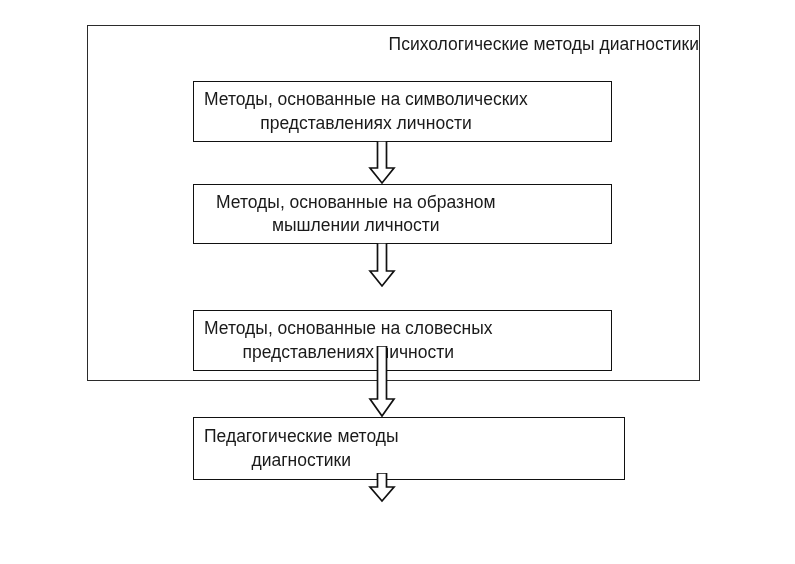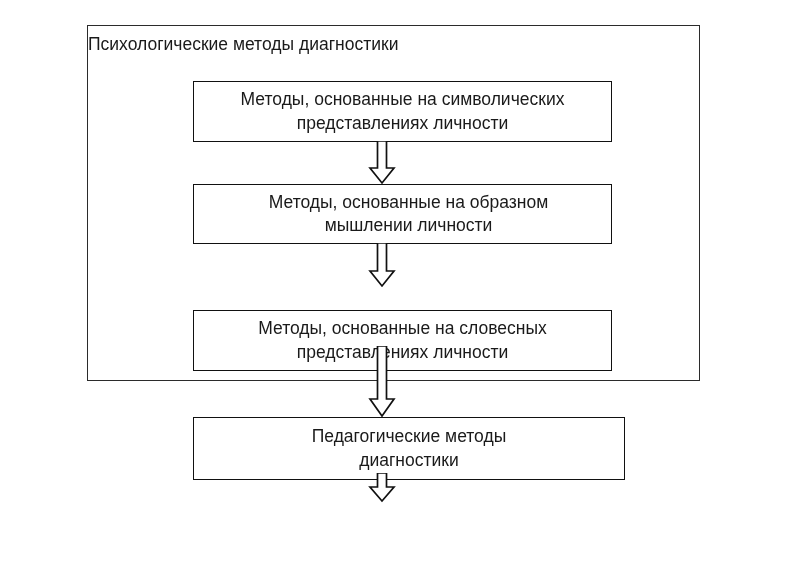--- a/index.html
+++ b/index.html
@@ -26,34 +26,34 @@
     height: 356px;
     border: 1.6px solid #2b2b2b;
     background: #ffffff;
     box-sizing: border-box;
   }
   .group-title {
     position: absolute;
     left: 0;
     top: 8px;
     width: 100%;
-    text-align: left;
+    text-align: right;
     font-size: 17.5px;
     line-height: 1.25;
     color: #1a1a1a;
     white-space: nowrap;
   }
   .node {
     position: absolute;
     box-sizing: border-box;
     background: #ffffff;
     border: 1.8px solid #111111;
     display: flex;
     align-items: center;
-    justify-content: center;
+    justify-content: flex-start;
     text-align: center;
     z-index: 2;
   }
   .node-label {
     font-size: 17.5px;
     line-height: 1.32;
     color: #1a1a1a;
     padding: 0 10px;
     white-space: pre-line;
   }

